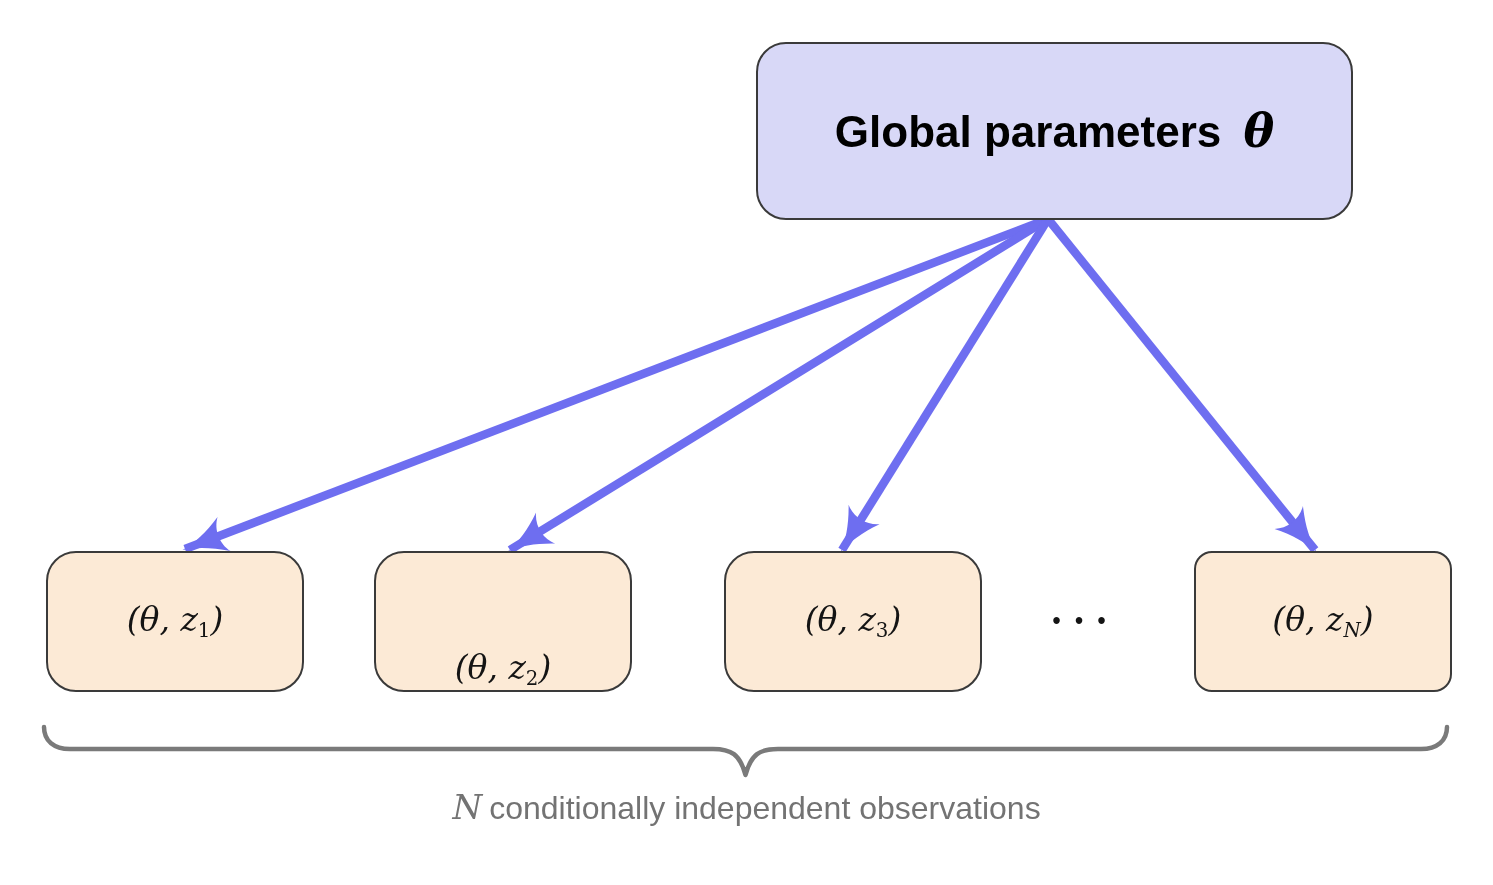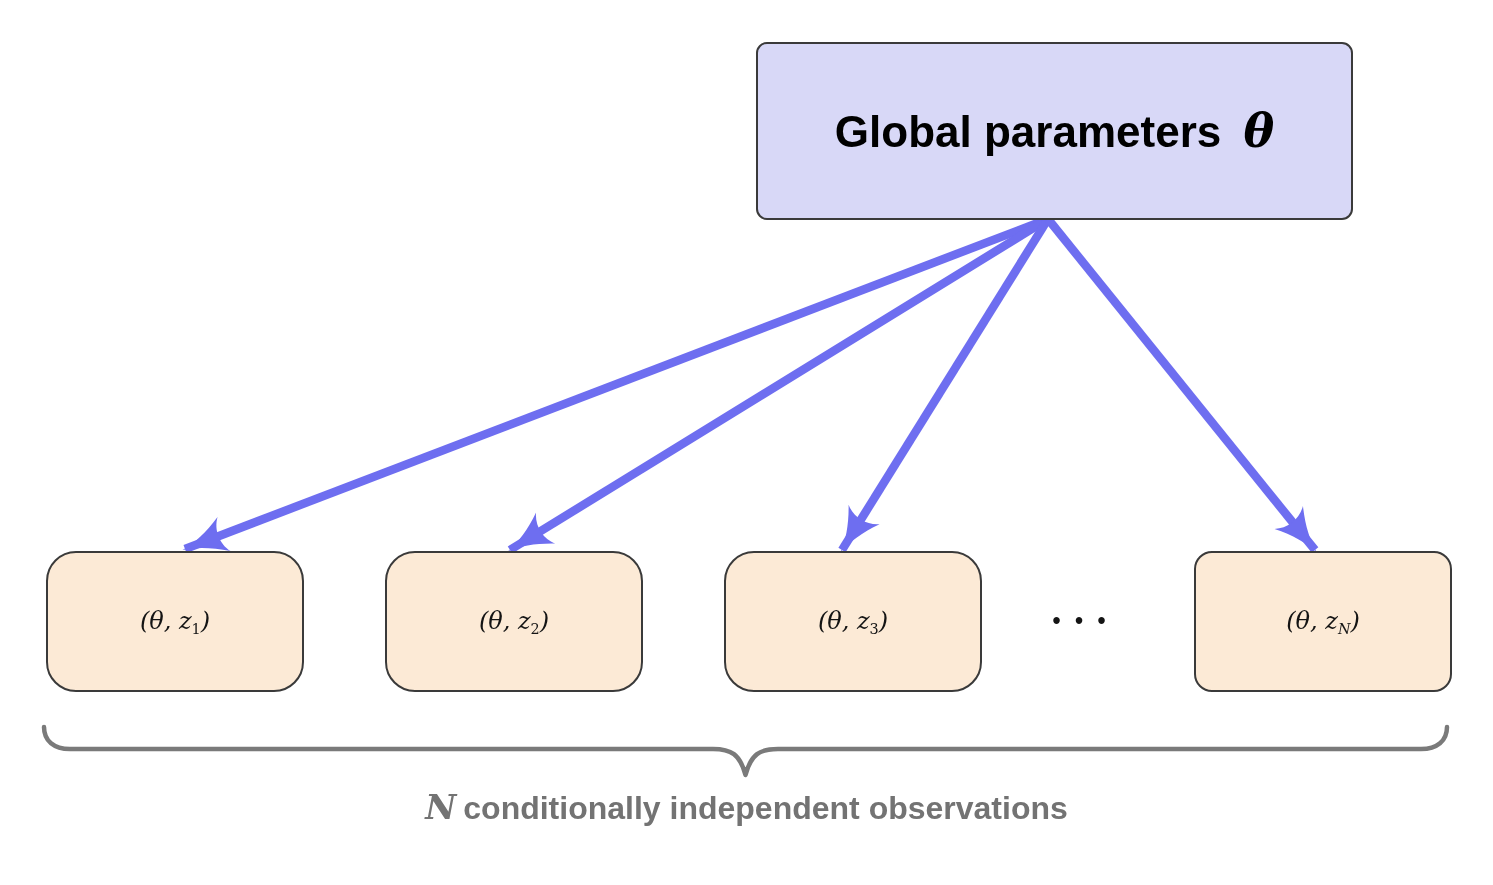--- a/index.html
+++ b/index.html
@@ -19,45 +19,45 @@
   svg.layer{position:absolute;left:0;top:0;width:1493px;height:885px;}
   .edge{stroke:var(--arrow);stroke-width:8.5px;}
   .head{fill:var(--arrow);}
   .brace{stroke:var(--braceCol);stroke-width:4.5px;fill:none;stroke-linecap:round;stroke-linejoin:round;}
 
   .node{
     position:absolute;box-sizing:border-box;border:2px solid var(--borderCol);
     display:flex;align-items:center;justify-content:center;
   }
   .root-node{
-    left:756px;top:42px;width:597px;height:178px;border-radius:11px;
+    left:756px;top:42px;width:597px;height:178px;border-radius:30px;
     background:var(--rootFill);color:#000;font-weight:bold;font-size:44px;
   }
   .root-node .theta{
     font-family:"DejaVu Serif",serif;font-style:italic;font-weight:bold;
     font-size:46px;margin-left:10px;
   }
   .leaf{
     top:551px;width:258px;height:141px;border-radius:30px;
     background:var(--leafFill);color:var(--ink);
-    font-family:"DejaVu Serif",serif;font-style:italic;font-size:24px;
+    font-family:"DejaVu Serif",serif;font-style:italic;font-size:33px;
   }
-  .leaf-1{left:46px;} .leaf-2{left:385px;} .leaf-3{left:718px;margin-left:6px;} .leaf-4{left:1194px;border-radius:18px;}
+  .leaf-1{left:46px;} .leaf-2{left:374px;align-items:flex-end;} .leaf-3{left:718px;margin-left:6px;} .leaf-4{left:1194px;border-radius:18px;}
   .label{display:inline-block;white-space:nowrap;}
   .sub{font-size:0.6em;font-style:normal;vertical-align:-0.32em;}
   .sub.it{font-style:italic;}
 
   .ellipsis{
     position:absolute;left:1021px;top:596px;width:120px;height:50px;
     display:flex;align-items:center;justify-content:center;
     font-size:23px;letter-spacing:4px;color:var(--ink);font-weight:bold;
   }
   .caption{
     position:absolute;left:0;right:0;top:786px;text-align:center;
-    font-size:32px;line-height:42px;color:var(--captionCol);font-weight:bold;
+    font-size:32px;line-height:42px;color:var(--captionCol);
   }
   .caption .sym{
     font-family:"DejaVu Serif",serif;font-style:italic;font-size:34px;margin-right:7px;
   }
 </style>
 </head>
 <body>
 
 <div class="canvas">
 

